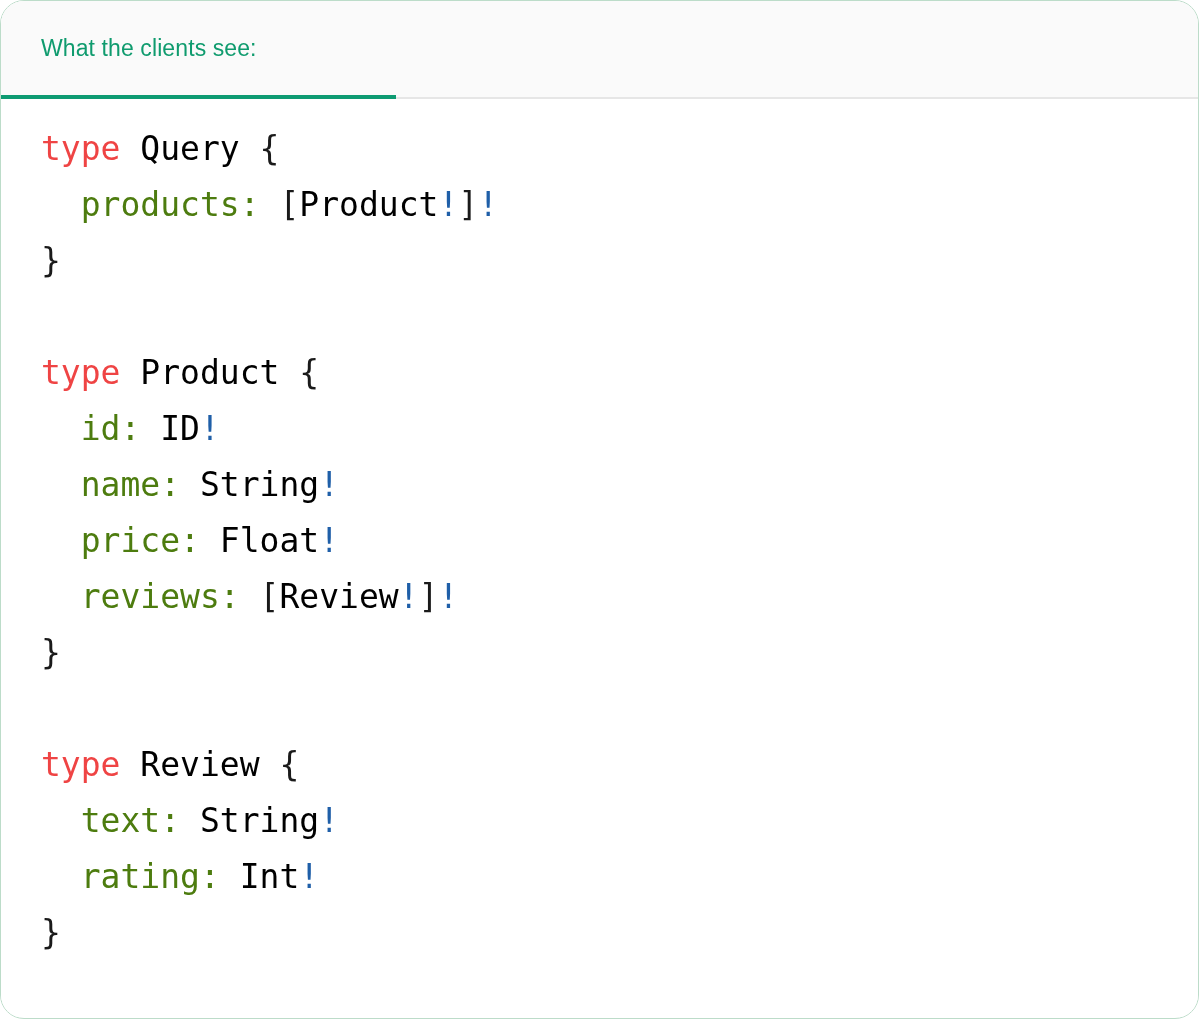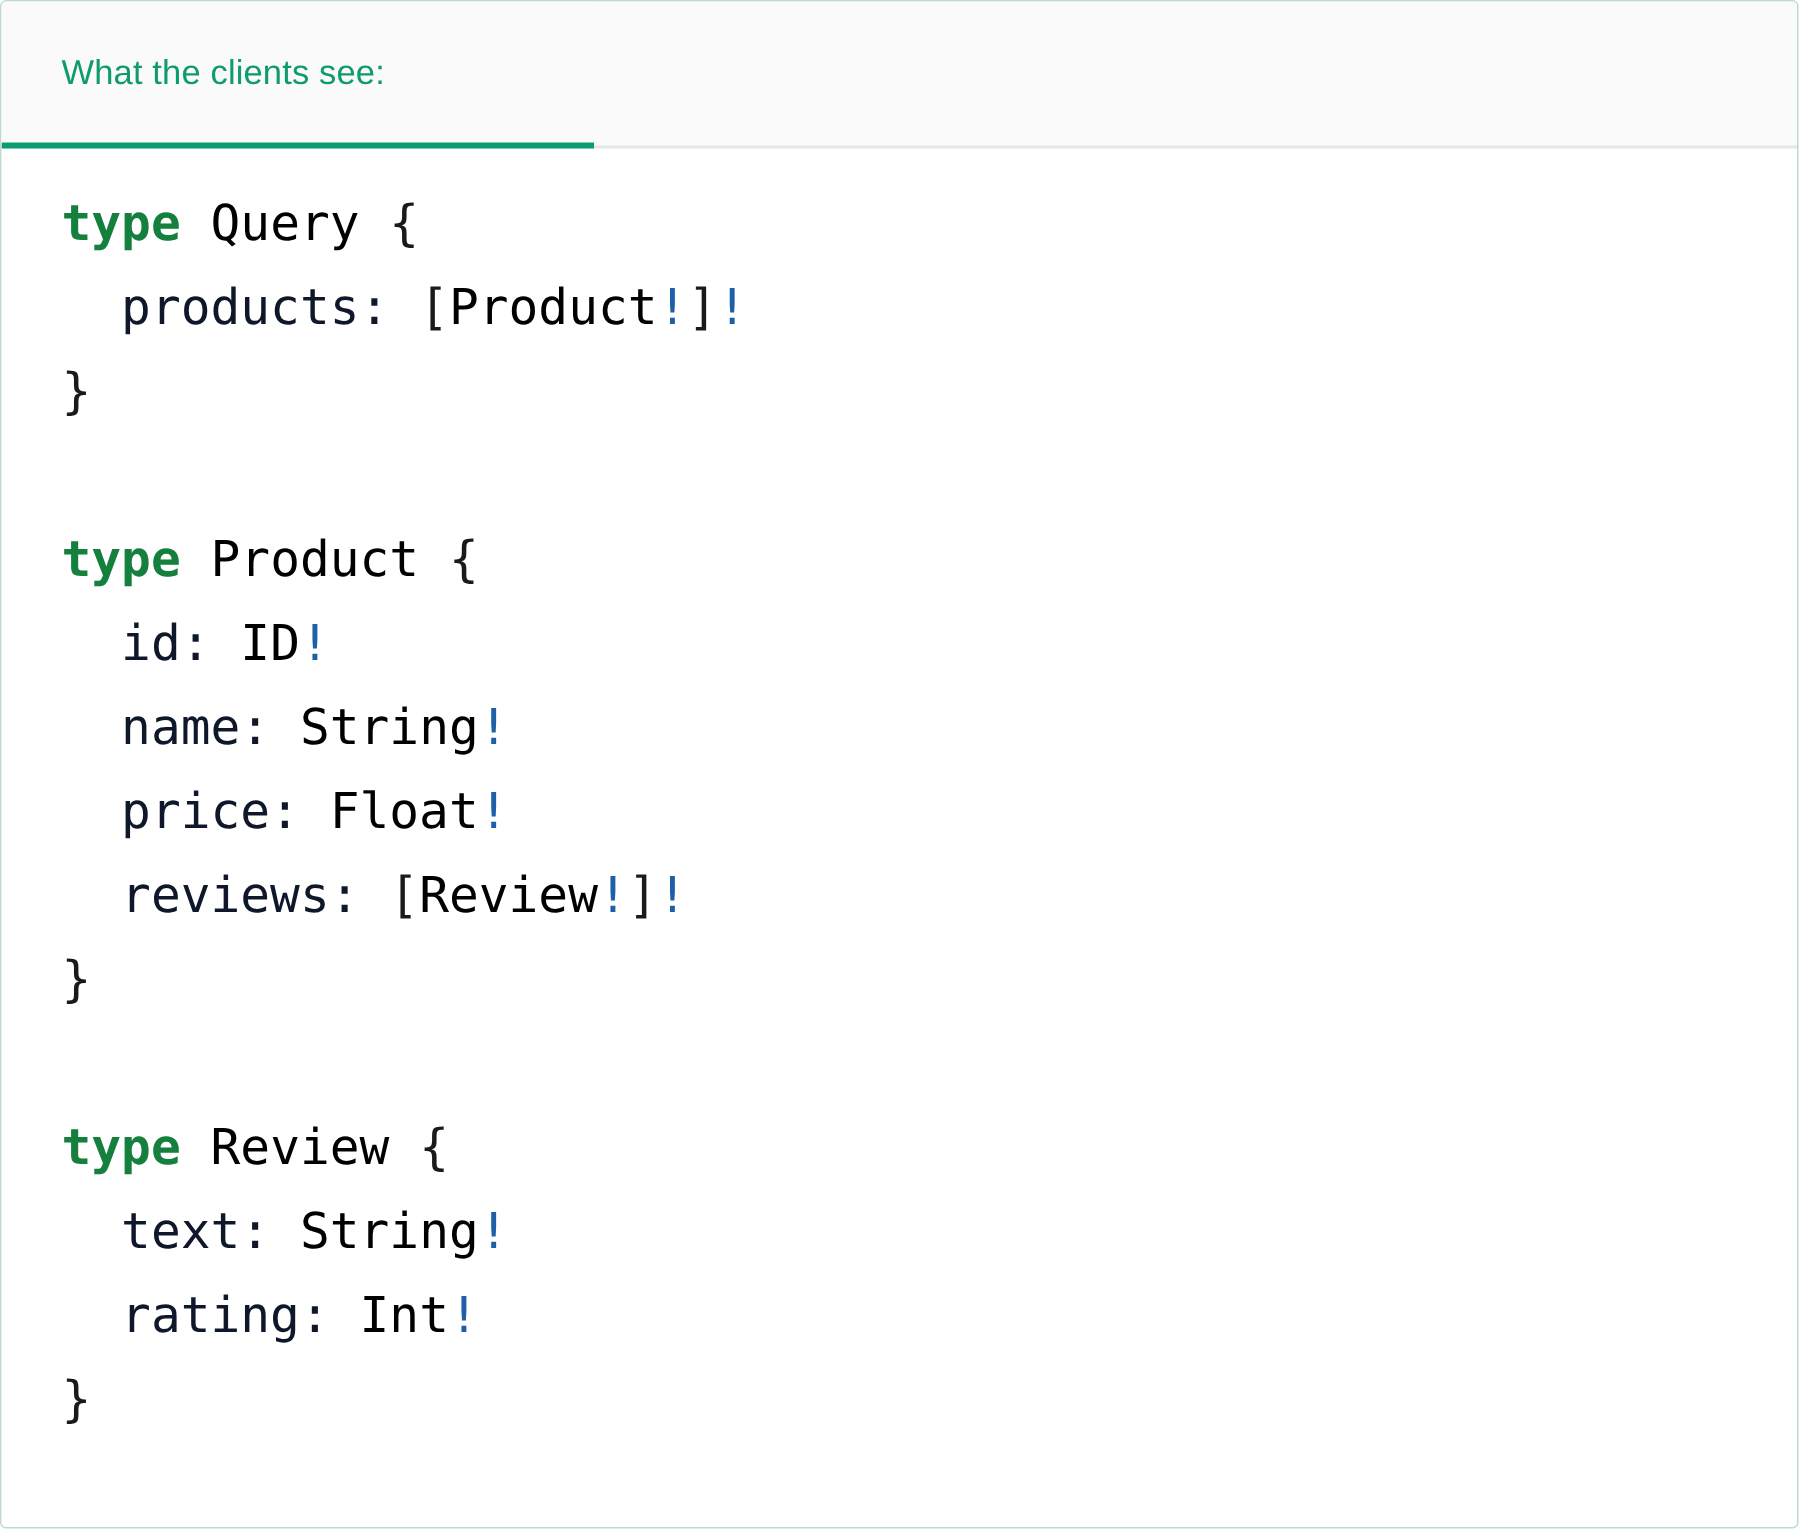--- a/index.html
+++ b/index.html
@@ -17,21 +17,21 @@
 
   .card {
     position: absolute;
     left: 0px;
     top: 0px;
     width: 1199px;
     height: 1019px;
     box-sizing: border-box;
     background: #ffffff;
     border: 1px solid #bcdcc9;
-    border-radius: 4px;
+    border-radius: 24px;
     overflow: hidden;
   }
 
   
   .tabbar {
     position: relative;
     height: 98px;
     background: #fafafa;
     border-bottom: 2px solid #e6e6e6;
     box-sizing: border-box;
@@ -71,25 +71,25 @@
     font-family: "DejaVu Sans Mono", monospace;
     font-size: 33px;
     line-height: 56px;
     color: #1a1a1a;
     white-space: pre;
     font-weight: 400;
   }
   .code .ln { display: block; height: 56px; }
   .code .blank { display: block; height: 56px; }
 
-  .tk-kw   { color: #15803d; font-weight: bold; }   
+  .tk-kw   { color: #ef4444; }   
   .tk-type { color: #000000; }   
   .tk-punc { color: #1a1a1a; }   
   .tk-bang { color: #1f5fa8; }   
-  .tk-fld  { color: #0f172a; }   
+  .tk-fld  { color: #4d7c0f; }   
 </style>
 </head>
 <body>
 
 <div class="card">
 
   <div class="tabbar">
     <div class="tab">
       <span class="tab-label">What the clients see:</span>
     </div>

